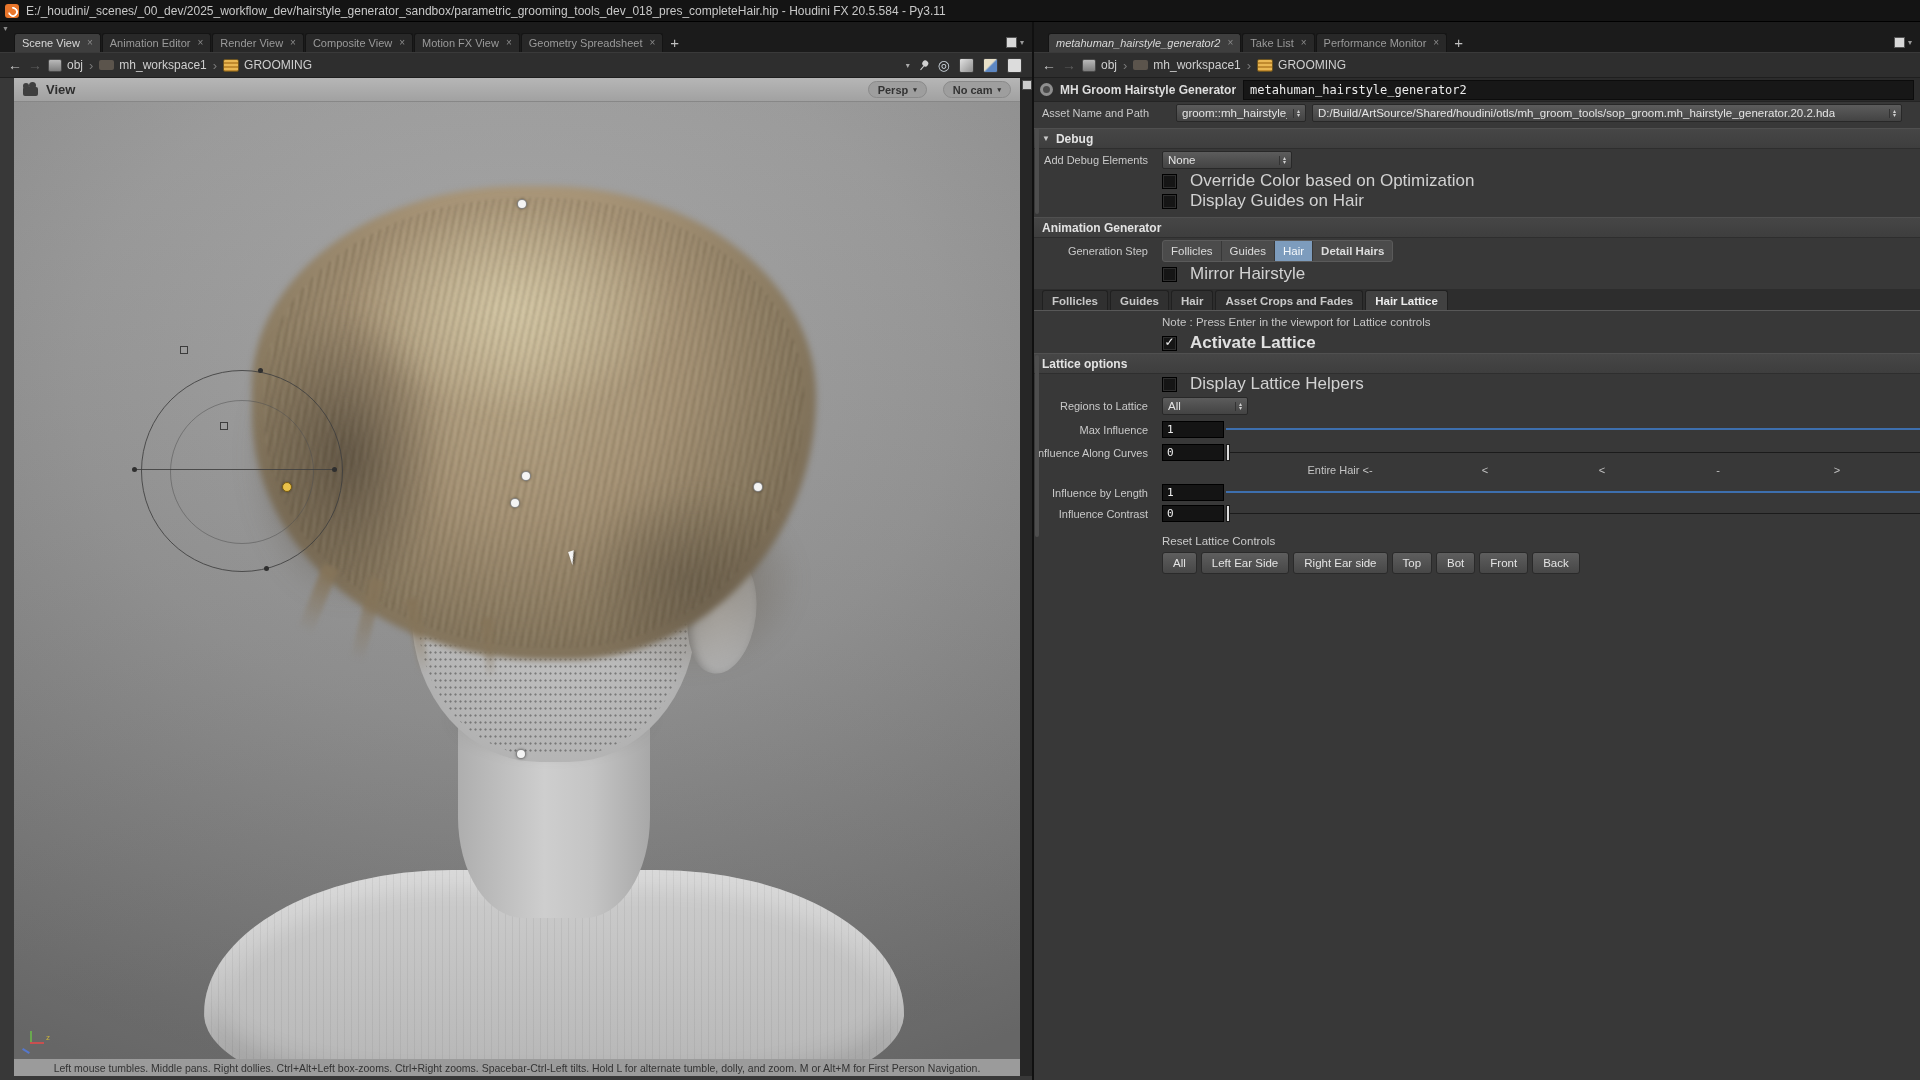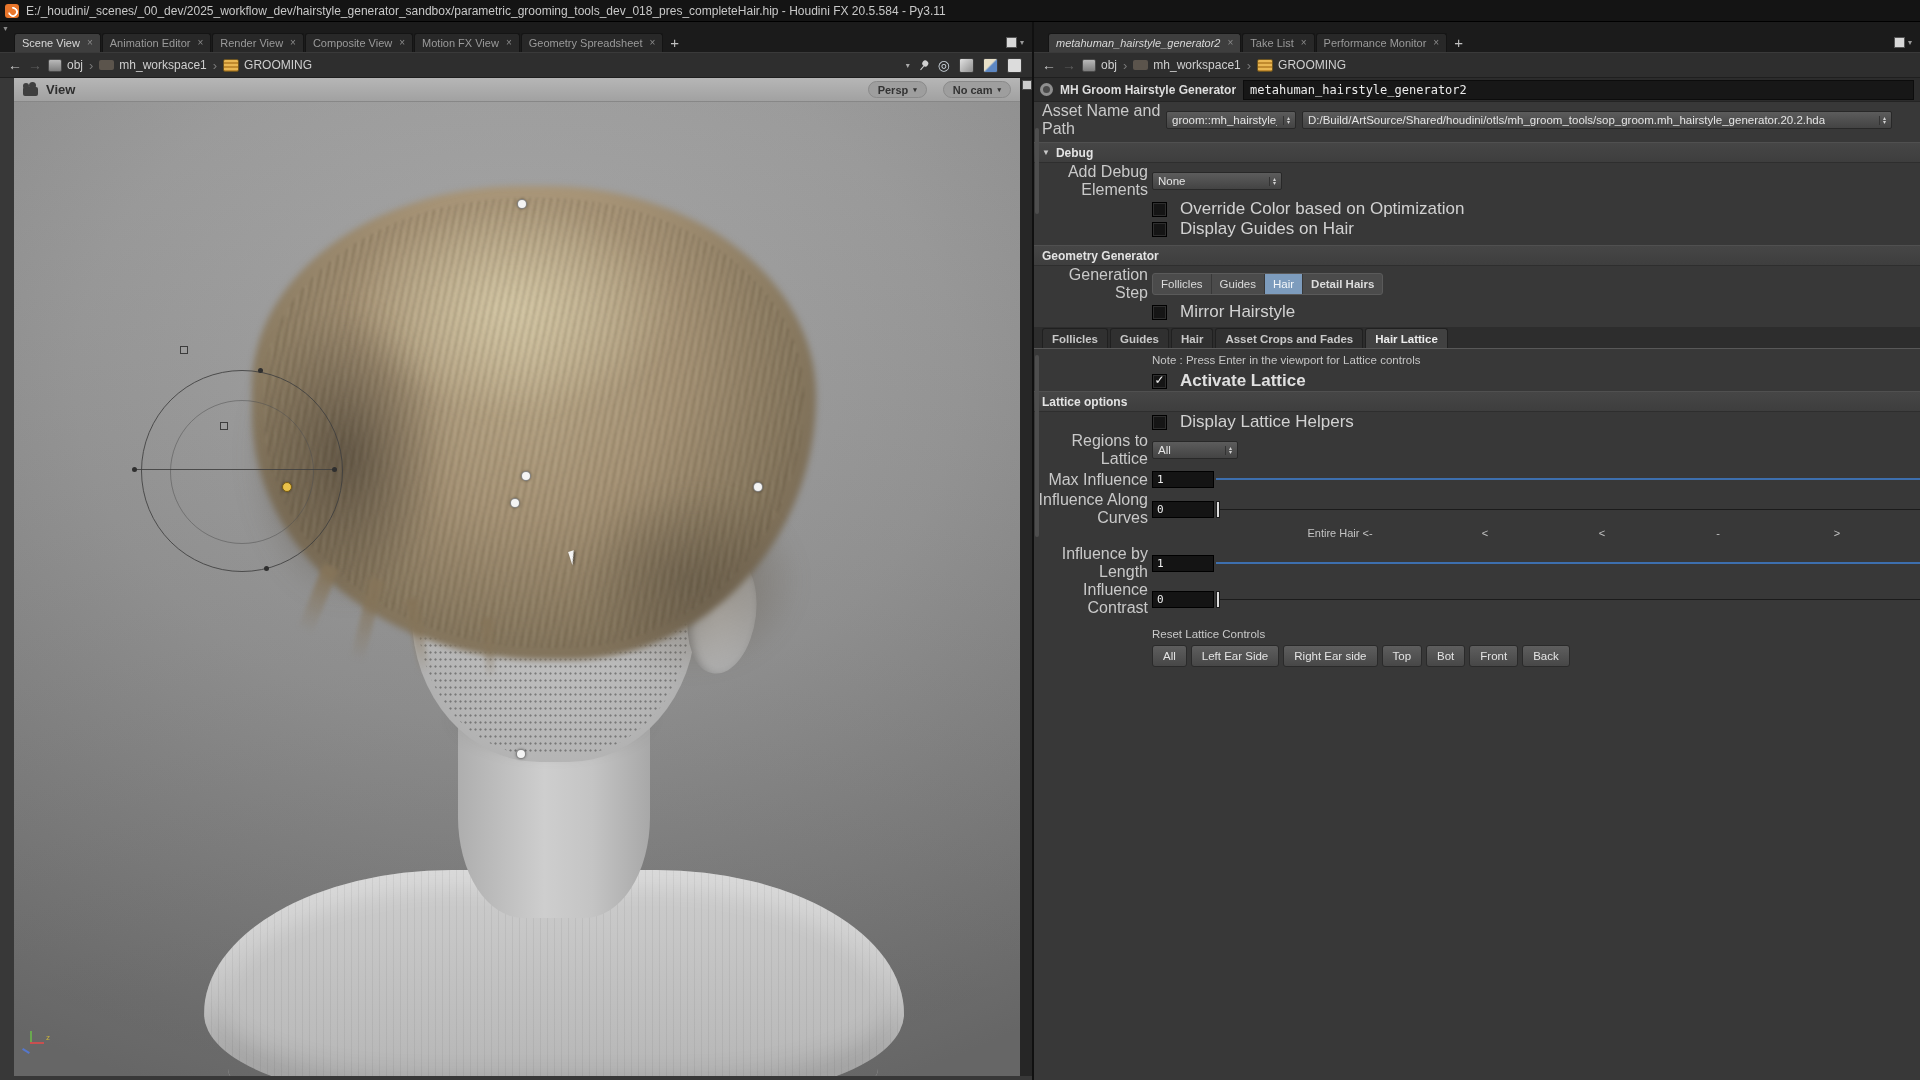--- a/index.html
+++ b/index.html
@@ -156,21 +156,21 @@
   
   #params{position:absolute;left:0;right:0;top:56px;bottom:0;background:#383838;color:#c9c9c9;font-size:12px;}
   .groupbar{position:absolute;left:1px;width:4px;background:#4e4e4e;border-radius:2px;}
   #node-header{height:24px;background:#2c2c2c;border-bottom:1px solid #242424;display:flex;align-items:center;
     gap:7px;padding:0 6px;box-sizing:border-box;}
   .node-type-icon{width:13px;height:13px;border-radius:50%;border:3px solid #8f8f8f;box-sizing:border-box;background:#4a4a4a;}
   #node-header .ntype{font-weight:bold;color:#dedede;white-space:nowrap;}
   .node-name-field{flex:1;height:18px;background:#171717;border:1px solid #0c0c0c;color:#ececec;
     font-size:12px;display:flex;align-items:center;padding:0 6px;}
   .prow{display:flex;align-items:center;min-height:22px;}
-  .plabel{width:114px;flex:none;text-align:right;padding-right:4px;color:#c9c9c9;font-size:16px;}
+  .plabel{width:114px;flex:none;text-align:right;padding-right:14px;color:#c9c9c9;font-size:11px;}
   .plabel.left{text-align:left;padding-left:8px;width:120px;}
   .pctl{display:flex;align-items:center;flex:1;min-width:0;gap:6px;}
   .dd{height:18px;background:linear-gradient(180deg,#5c5c5c,#434343);border:1px solid #282828;border-radius:2px;
     display:flex;align-items:center;gap:6px;padding:0 5px;color:#e4e4e4;font-size:11.5px;box-sizing:border-box;}
   .dd .spin{margin-left:auto;display:flex;flex-direction:column;line-height:4.5px;font-size:6px;color:#d0d0d0;
     border-left:1px solid #333;padding-left:3px;}
   .sect{height:19px;background:linear-gradient(180deg,#464646,#3e3e3e);border-top:1px solid #505050;
     border-bottom:1px solid #2e2e2e;display:flex;align-items:center;gap:6px;padding:0 8px;
     font-weight:bold;color:#e3e3e3;}
   .sect .tri{font-size:8px;color:#c9c9c9;}
@@ -327,20 +327,23 @@
             <span class="dn">▾</span>
           </div>
         </div>
       </div>
       <div class="art" id="axis">
         <span class="ay"></span>
           <span class="ax"></span>
           <span class="az"></span>
         <span class="albl">z</span>
       </div>
+      <div id="vhelp">
+        <span>Left mouse tumbles. Middle pans. Right dollies. Ctrl+Alt+Left box-zooms. Ctrl+Right zooms. Spacebar-Ctrl-Left tilts. Hold L for alternate tumble, dolly, and zoom. M or Alt+M for First Person Navigation.</span>
+      </div>
     </div>
   </div>
 </div>
 
 <div id="pane-divider"></div>
 
 <div id="pane-right" class="pane">
   <div class="tabstrip">
     <div class="tab active italic">
       <span class="tlabel">metahuman_hairstyle_generator2</span>
@@ -438,21 +441,21 @@
     <div class="prow" style="min-height:20px;text-align:right;">
       <span class="plabel"></span>
       <div class="pctl">
         <span class="cb"></span>
         <span class="cblabel">Display Guides on Hair</span>
       </div>
     </div>
 
     <div class="spacer6"></div>
     <div class="sect">
-      <span>Geometry Generator</span>
+      <span>Animation Generator</span>
     </div>
 
     <div class="prow" style="min-height:26px;">
       <span class="plabel">Generation Step</span>
       <div class="pctl">
         <div class="seg">
           <span class="opt">Follicles</span>
           <span class="opt">Guides</span>
           <span class="opt selected">Hair</span>
           <span class="opt">Detail Hairs</span>

